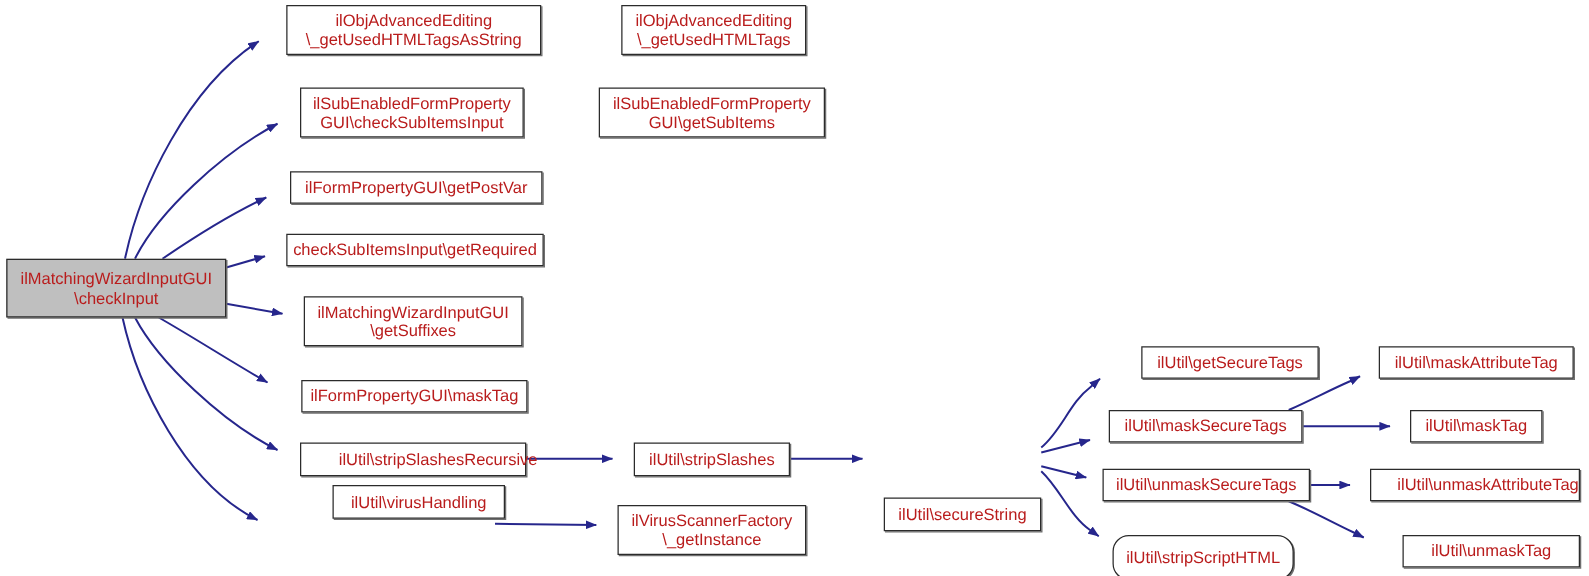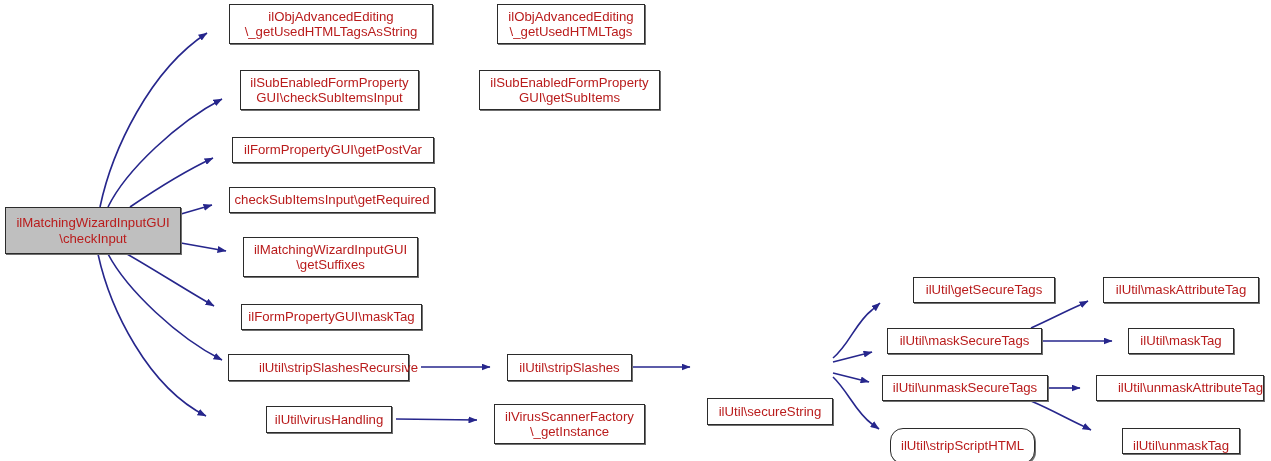--- a/index.html
+++ b/index.html
@@ -86,29 +86,29 @@
 \_getUsedHTMLTags</span></div>
       <div class="gnode" style="left: 240px; top: 70px; width: 179px; height: 40px;"><span>ilSubEnabledFormProperty
 GUI\checkSubItemsInput</span></div>
       <div class="gnode" style="left: 479px; top: 70px; width: 181px; height: 40px;"><span>ilSubEnabledFormProperty
 GUI\getSubItems</span></div>
       <div class="gnode" style="left: 232px; top: 137px; width: 202px; height: 26px;"><span>ilFormPropertyGUI\getPostVar</span></div>
       <div class="gnode" style="left: 229px; top: 187px; width: 206px; height: 26px;"><span>checkSubItemsInput\getRequired</span></div>
       <div class="gnode" style="left: 243px; top: 237px; width: 175px; height: 40px;"><span>ilMatchingWizardInputGUI
 \getSuffixes</span></div>
       <div class="gnode" style="left: 241px; top: 304px; width: 181px; height: 26px;"><span>ilFormPropertyGUI\maskTag</span></div>
-      <div class="gnode" style="left: 228px; top: 354px; width: 181px; height: 27px; padding-left: 40px;"><span>ilUtil\stripSlashesRecursive</span></div>
-      <div class="gnode" style="left: 266px; top: 406px; width: 126px; height: 27px; justify-content: center;"><span>ilUtil\virusHandling</span></div>
+      <div class="gnode" style="left: 240px; top: 354px; width: 181px; height: 27px; padding-left: 40px;"><span>ilUtil\stripSlashesRecursive</span></div>
+      <div class="gnode" style="left: 266px; top: 388px; width: 138px; height: 27px; justify-content: center;"><span>ilUtil\virusHandling</span></div>
       <div class="gnode" style="left: 507px; top: 354px; width: 125px; height: 27px;"><span>ilUtil\stripSlashes</span></div>
       <div class="gnode" style="left: 494px; top: 404px; width: 151px; height: 40px;"><span>ilVirusScannerFactory
 \_getInstance</span></div>
       <div class="gnode" style="left: 707px; top: 354px; width: 126px; height: 27px; margin-top: 44px;"><span>ilUtil\secureString</span></div>
       <div class="gnode" style="left: 894px; top: 277px; width: 142px; height: 26px; margin-left: 19px;"><span>ilUtil\getSecureTags</span></div>
       <div class="gnode" style="left: 887px; top: 328px; width: 155px; height: 26px;"><span>ilUtil\maskSecureTags</span></div>
       <div class="gnode" style="left: 882px; top: 375px; width: 166px; height: 26px; align-items: center;"><span>ilUtil\unmaskSecureTags</span></div>
       <div class="gnode" style="left: 890px; top: 428px; width: 145px; height: 36px; border-radius: 13px;"><span>ilUtil\stripScriptHTML</span></div>
       <div class="gnode" style="left: 1103px; top: 277px; width: 156px; height: 26px;"><span>ilUtil\maskAttributeTag</span></div>
       <div class="gnode" style="left: 1128px; top: 328px; width: 106px; height: 26px;"><span>ilUtil\maskTag</span></div>
       <div class="gnode" style="left: 1096px; top: 375px; width: 168px; height: 26px; justify-content: flex-end;"><span>ilUtil\unmaskAttributeTag</span></div>
-      <div class="gnode" style="left: 1122px; top: 428px; width: 118px; height: 26px; align-items: flex-end;"><span>ilUtil\unmaskTag</span></div>
+      <div class="gnode" style="left: 1122px; top: 428px; width: 142px; height: 26px;"><span>ilUtil\unmaskTag</span></div>
     </div>
 
 </div>
 
 </body></html>

